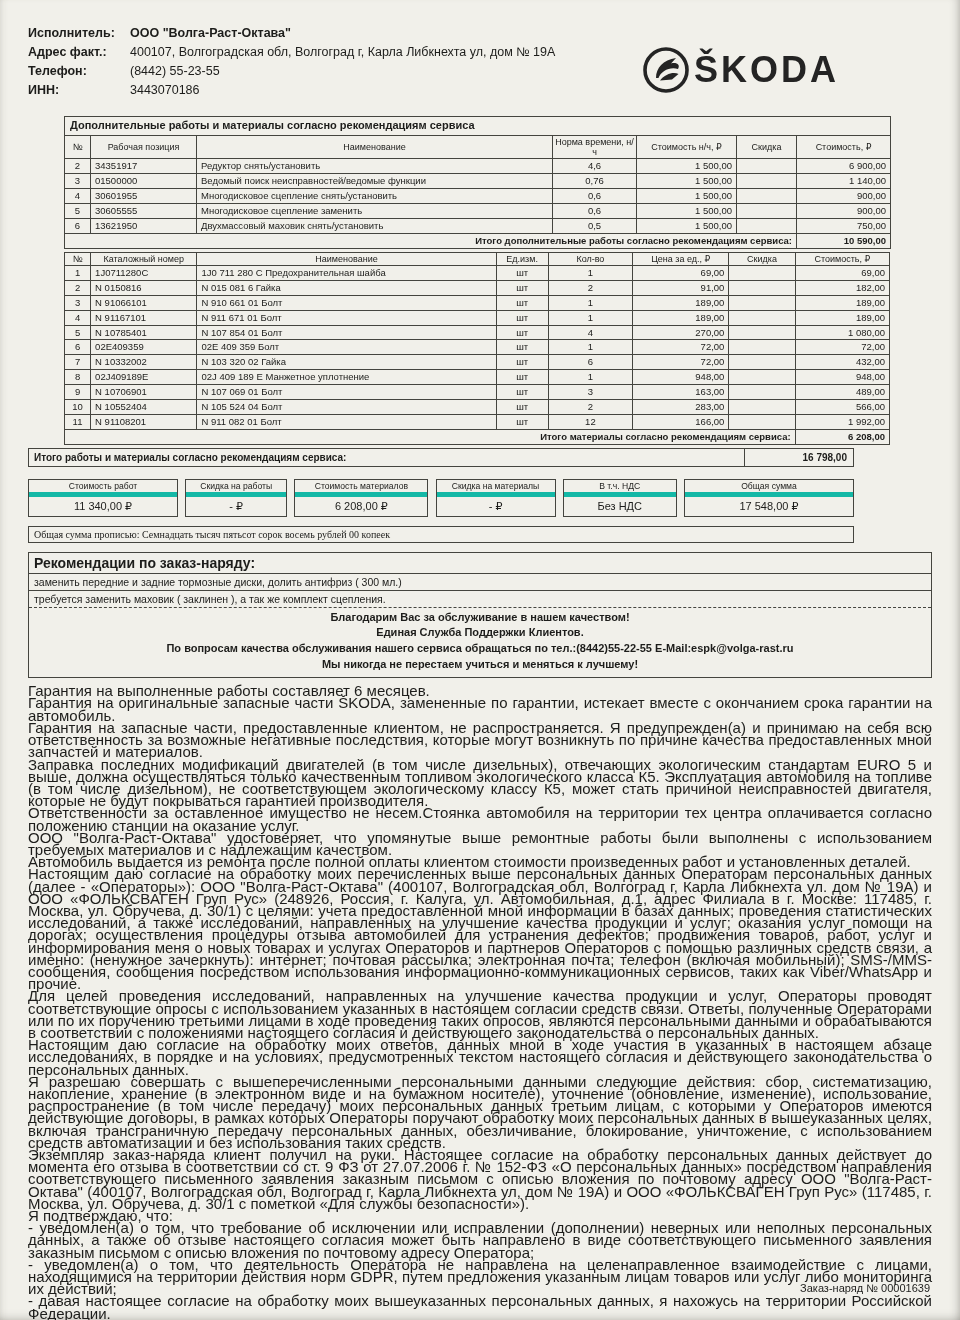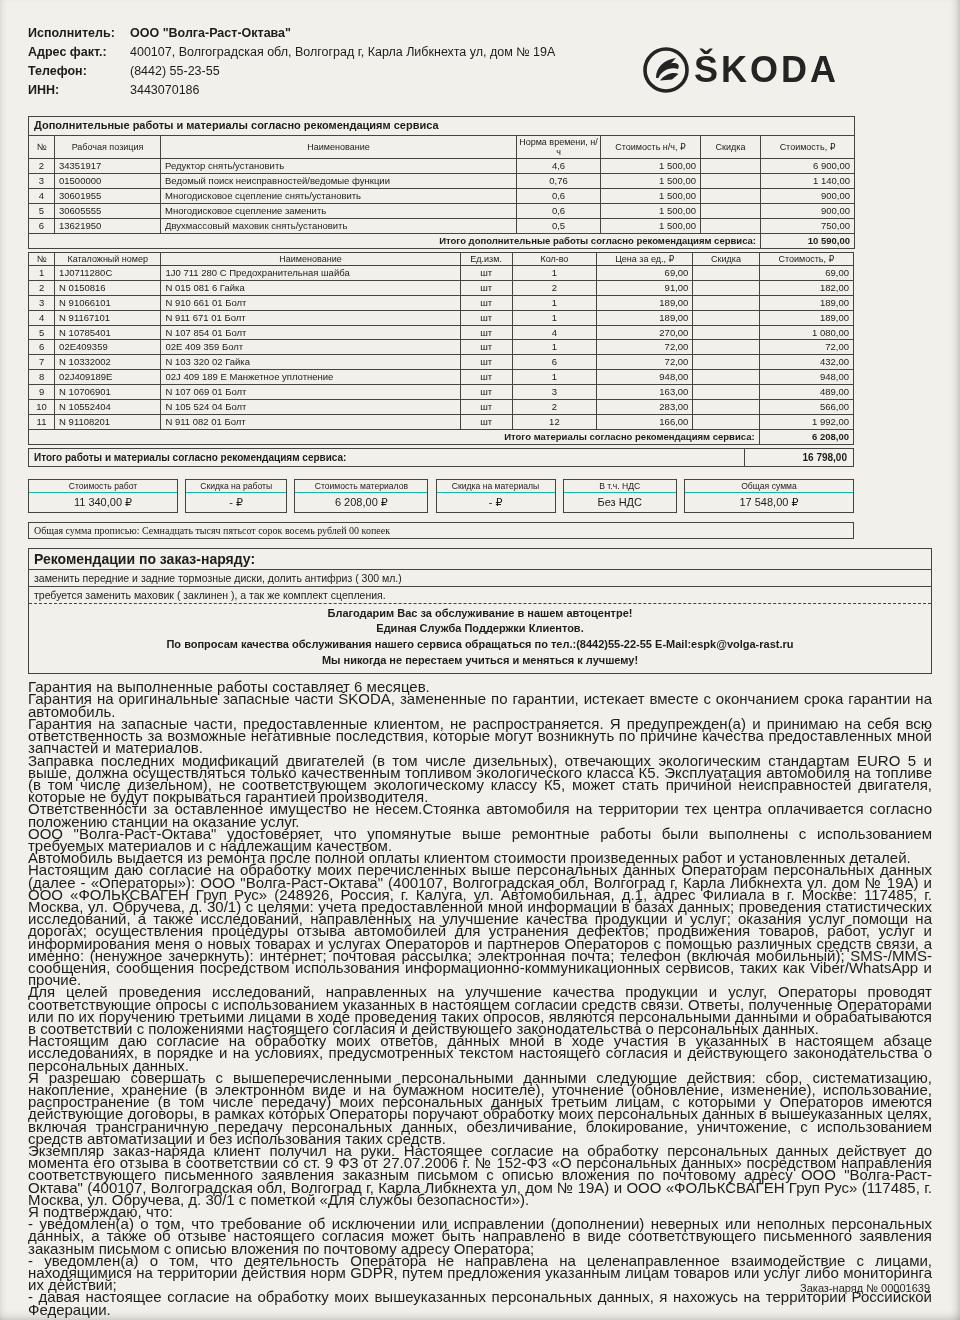--- a/index.html
+++ b/index.html
@@ -17,34 +17,34 @@
   }
   
   .hdr{position:relative;height:92px;}
   .hdr-row{display:flex;font-size:12.5px;line-height:19px;}
   .hdr-label{width:102px;font-weight:bold;flex:0 0 102px;}
   .hdr-value{white-space:nowrap;}
   .hdr-value.bold{font-weight:bold;}
   .logo{position:absolute;left:612px;top:20px;display:flex;align-items:center;gap:2px;}
   .logo-text{font-weight:bold;font-size:36px;letter-spacing:3px;color:#242424;}
   
-  table{border-collapse:collapse;width:826px;font-size:9.5px;table-layout:fixed;}
+  table{border-collapse:collapse;width:826px;font-size:9.5px;table-layout:fixed;margin-left:36px;}
   td,th{border:1px solid #45453f;padding:1px 4px;line-height:1.25;overflow:hidden;white-space:nowrap;}
   th{font-weight:normal;text-align:center;font-size:9px;white-space:normal;line-height:1.15;padding:1px 2px;}
   .tbl-title td{font-weight:bold;font-size:11px;padding:2px 5px;white-space:normal;}
   .al-l{text-align:left}.al-c{text-align:center}.al-r{text-align:right}
   .total-row td{font-weight:bold;}
   .mat-table{margin-top:3px;}
   .grand{display:flex;width:826px;border:1px solid #45453f;margin-top:3px;font-size:10px;box-sizing:border-box;}
   .grand-label{flex:1;font-weight:bold;padding:3px 5px;}
   .grand-value{width:96px;border-left:1px solid #45453f;font-weight:bold;text-align:right;padding:3px 6px;}
   
   .sumrow{display:flex;width:826px;justify-content:space-between;margin-top:12px;}
   .sumbox{border:1px solid #45453f;}
-  .sumbox-label{font-size:8.6px;text-align:center;padding:1px 4px;border-bottom:1px solid #14b8a6;white-space:nowrap;}
+  .sumbox-label{font-size:8.6px;text-align:center;padding:1px 4px;border-bottom:5px solid #14b8a6;white-space:nowrap;}
   .sumbox-value{font-size:11px;text-align:center;padding:3px 6px;white-space:nowrap;}
   .sumrow .sumbox:nth-child(1){width:148px}
   .sumrow .sumbox:nth-child(2){width:100px}
   .sumrow .sumbox:nth-child(3){width:132px}
   .sumrow .sumbox:nth-child(4){width:118px}
   .sumrow .sumbox:nth-child(5){width:112px}
   .sumrow .sumbox:nth-child(6){width:168px}
   .words{width:826px;box-sizing:border-box;border:1px solid #45453f;margin-top:9px;font-size:10px;padding:2px 5px;font-family:Liberation Serif, serif;}
   
   .recbox{width:904px;box-sizing:border-box;border:1px solid #45453f;margin-top:9px;}
@@ -356,21 +356,21 @@
 
   <div class="words">Общая сумма прописью: Семнадцать тысяч пятьсот сорок восемь рублей 00 копеек</div>
 
   <div class="recbox">
     <div class="rec-title">Рекомендации по заказ-наряду:</div>
     <div class="rec-lines">
         <p>заменить передние и задние тормозные диски, долить антифриз ( 300 мл.)</p>
         <p>требуется заменить маховик ( заклинен ), а так же комплект сцепления.</p>
       </div>
     <div class="thanks">
-        <p>Благодарим Вас за обслуживание в нашем автоцентре!</p>
+        <p>Благодарим Вас за обслуживание в нашем качеством!</p>
         <p>Единая Служба Поддержки Клиентов.</p>
         <p>По вопросам качества обслуживания нашего сервиса обращаться по тел.:(8442)55-22-55 E-Mail:espk@volga-rast.ru</p>
         <p>Мы никогда не перестаем учиться и меняться к лучшему!</p>
       </div>
   </div>
 
   <div class="legal">
       <p>Гарантия на выполненные работы составляет 6 месяцев.</p>
       <p>Гарантия на оригинальные запасные части ŠKODA, замененные по гарантии, истекает вместе с окончанием срока гарантии на автомобиль.</p>
       <p>Гарантия на запасные части, предоставленные клиентом, не распространяется. Я предупрежден(а) и принимаю на себя всю ответственность за возможные негативные последствия, которые могут возникнуть по причине качества предоставленных мной запчастей и материалов.</p>

